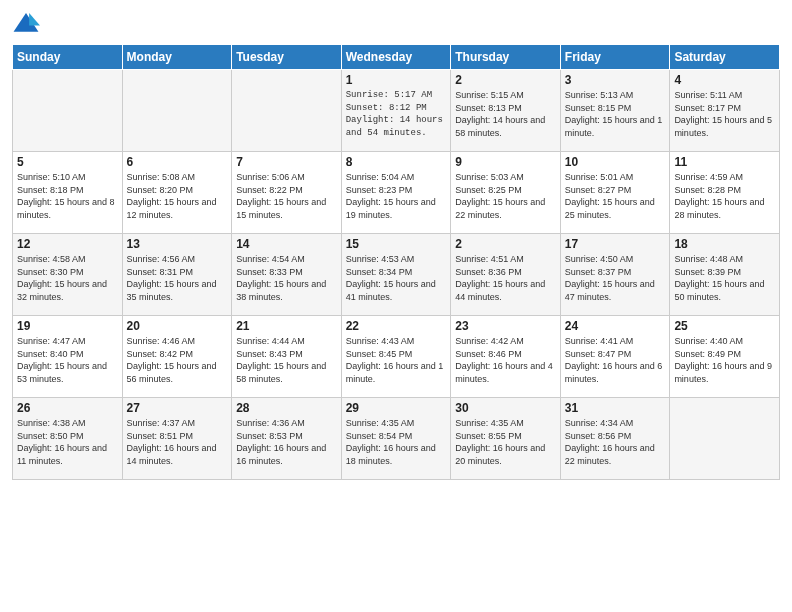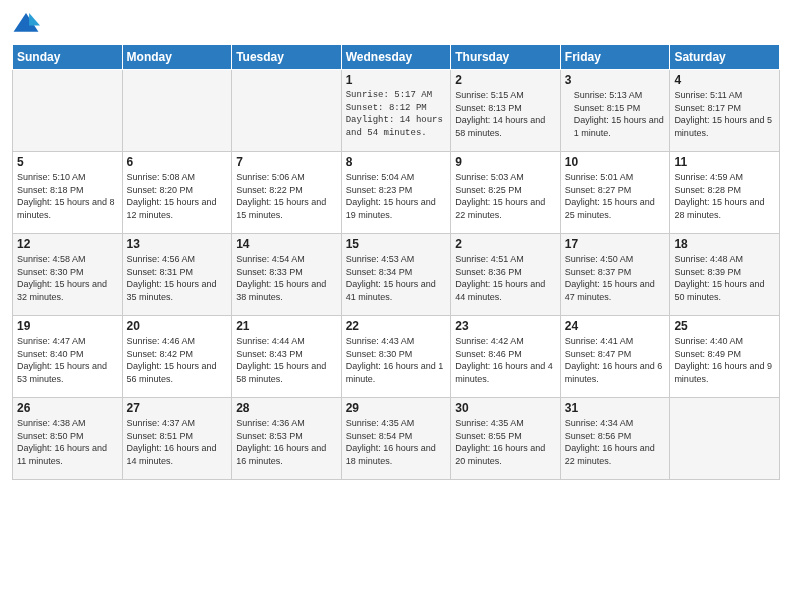--- a/index.html
+++ b/index.html
@@ -141,21 +141,21 @@
 Daylight: 14 hours and 54 minutes.</div>
           </td>
           <td>
             <span class="day-num">2</span>
             <div class="day-info" style="white-space: pre-line;">Sunrise: 5:15 AM
 Sunset: 8:13 PM
 Daylight: 14 hours and 58 minutes.</div>
           </td>
           <td>
             <span class="day-num">3</span>
-            <div class="day-info" style="white-space: pre-line; margin-left: 9px;">Sunrise: 5:13 AM
+            <div class="day-info" style="white-space: pre-line;">Sunrise: 5:13 AM
 Sunset: 8:15 PM
 Daylight: 15 hours and 1 minute.</div>
           </td>
           <td>
             <span class="day-num">4</span>
             <div class="day-info" style="white-space: pre-line;">Sunrise: 5:11 AM
 Sunset: 8:17 PM
 Daylight: 15 hours and 5 minutes.</div>
           </td>
         </tr>
@@ -262,21 +262,21 @@
           </td>
           <td>
             <span class="day-num">21</span>
             <div class="day-info" style="white-space: pre-line;">Sunrise: 4:44 AM
 Sunset: 8:43 PM
 Daylight: 15 hours and 58 minutes.</div>
           </td>
           <td>
             <span class="day-num">22</span>
             <div class="day-info" style="white-space: pre-line;">Sunrise: 4:43 AM
-Sunset: 8:30 PM
+Sunset: 8:45 PM
 Daylight: 16 hours and 1 minute.</div>
           </td>
           <td>
             <span class="day-num">23</span>
             <div class="day-info" style="white-space: pre-line;">Sunrise: 4:42 AM
 Sunset: 8:46 PM
 Daylight: 16 hours and 4 minutes.</div>
           </td>
           <td>
             <span class="day-num">24</span>

